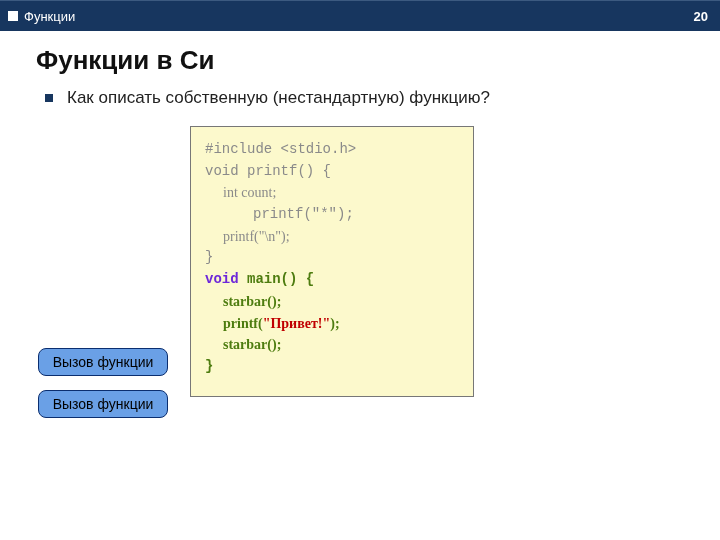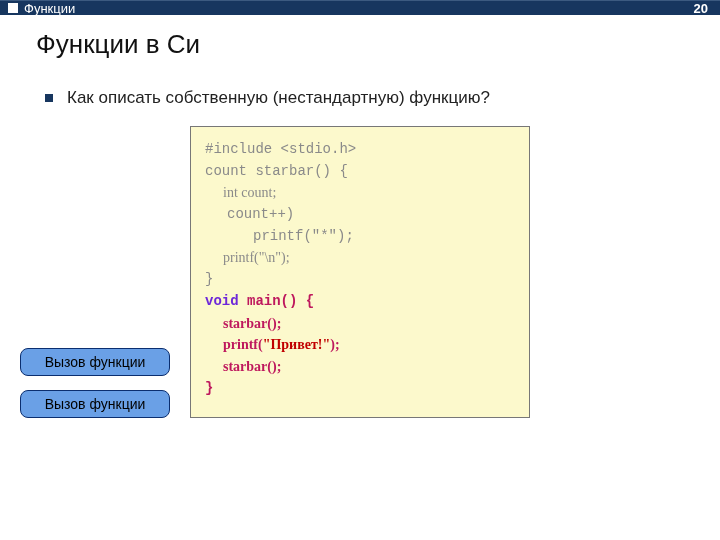--- a/index.html
+++ b/index.html
@@ -9,85 +9,85 @@
     width: 720px;
     height: 540px;
     background: #ffffff;
     font-family: Arial, 'Helvetica Neue', sans-serif;
     overflow: hidden;
     position: relative;
   }
   .topbar {
     background: #17365f;
     color: #ffffff;
-    height: 15px;
+    height: 31px;
     display: flex;
     align-items: center;
     justify-content: space-between;
     padding: 0 12px 0 8px;
     font-size: 13px;
     border-top: 1px solid #3c5a80;
   }
   .top-left { display: flex; align-items: center; gap: 6px; }
   .top-square {
     width: 10px; height: 10px;
     background: #ffffff;
     display: inline-block;
   }
   .page-num { font-weight: bold; }
   .slide-title {
     font-size: 26px;
-    font-weight: normal;
+    font-weight: bold;
     color: #111;
     margin: 14px 0 8px 36px;
     font-family: Arial, sans-serif;
   }
   .bullet-row {
     display: flex;
     align-items: center;
     gap: 14px;
-    margin: 28px 0 18px 45px;
+    margin: 12px 0 18px 45px;
     font-size: 17px;
     color: #222;
   }
   .sq-bullet {
     width: 8px; height: 8px;
     background: #17365f;
     display: inline-block;
     flex: 0 0 auto;
   }
   .content-area {
     position: relative;
     width: 100%;
   }
   .code-box {
     position: absolute;
     left: 190px;
     top: 0;
-    width: 340px;
+    width: 284px;
     background: #fcf9cc;
     border: 1px solid #777;
     padding: 12px 30px 18px 14px;
     font-family: 'Courier New', monospace;
     font-size: 14px;
     line-height: 1.55;
     color: #8a8a8a;
   }
   .code-line { white-space: pre; }
   .indent1 { padding-left: 18px; font-family: Liberation Serif, serif; }
   .indent15 { padding-left: 22px; }
   .indent2 { padding-left: 48px; }
   .strong-main { color: #000000; }
   .strong-main .kw { color: #6d28d9; font-weight: bold; }
   .strong-main .str { color: #c00000; font-weight: bold; }
-  .strong-main .fn { font-weight: bold; color: #be185d; }
+  .strong-main .fn { font-weight: bold; color: #4d7c0f; }
   .callout {
     position: absolute;
-    left: 20px;
-    width: 150px;
+    left: 38px;
+    width: 130px;
     height: 28px;
     background: #6aa0e6;
     color: #000000;
     font-size: 14px;
     border: 1.5px solid #0b2e6f;
     border-radius: 8px;
     text-align: center;
     line-height: 26px;
   }
   .callout.c1 { top: 222px; }
@@ -109,23 +109,22 @@
 <div class="bullet-row">
   <span class="sq-bullet"></span>
   <span>Как описать собственную (нестандартную) функцию?</span>
 </div>
 
 <div class="content-area">
 
   <div class="code-box">
     <div class="code-line">#include &lt;stdio.h&gt;</div>
     <div class="code-line"></div>
-    <div class="code-line">count starbar() {</div>
+    <div class="code-line">void printf() {</div>
     <div class="code-line indent1">int count;</div>
-    <div class="code-line indent15">count++)</div>
     <div class="code-line indent2">printf("*");</div>
     <div class="code-line indent1">printf("\n");</div>
     <div class="code-line">}</div>
     <div class="code-line strong-main"><span class="kw">void</span><span class="fn"> main() {</span></div>
     <div class="code-line indent1 strong-main"><span class="fn">starbar();</span></div>
     <div class="code-line indent1 strong-main"><span class="fn">printf(</span><span class="str">"Привет!"</span><span class="fn">);</span></div>
     <div class="code-line indent1 strong-main"><span class="fn">starbar();</span></div>
     <div class="code-line strong-main"><span class="fn">}</span></div>
   </div>
 

